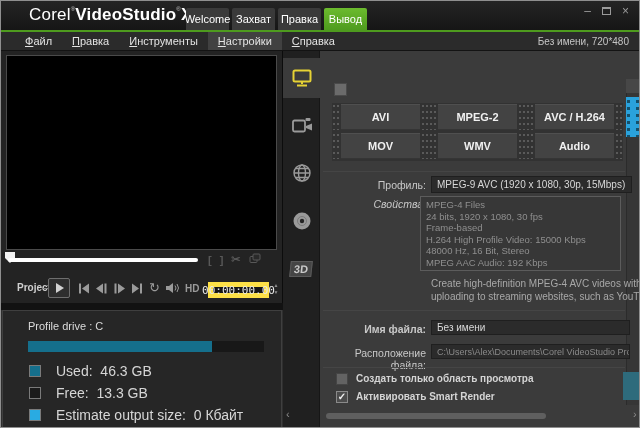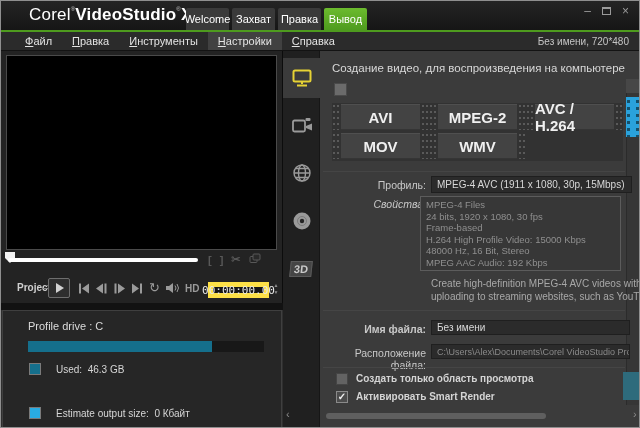--- a/index.html
+++ b/index.html
@@ -55,21 +55,21 @@
   .tc-spinner { position:absolute; left:271px; top:281px; width:8px; height:16px; color:#8f8f8f;
     font-size:5px; line-height:7px; text-align:center; }
   .black-gap { position:absolute; left:0; top:302px; width:282px; height:7px; background:#121212; }
   
   .output-panel { position:absolute; left:1px; top:309px; width:280px; height:118px; background:#262626; border:1px solid #3f3f3f; }
   .od-title { position:absolute; left:25px; top:9px; font-size:11px; color:#dadada; }
   .od-bar { position:absolute; left:25px; top:30px; width:236px; height:11px; background:#181818; }
   .od-fill { position:absolute; left:0; top:0; height:100%; }
   .od-row { position:absolute; left:26px; display:flex; align-items:center; gap:15px; }
   .od-swatch { width:12px; height:12px; border:1px solid #7a7a7a; }
-  .od-label { font-size:10px; color:#d6d6d6; }
+  .od-label { font-size:14px; color:#d6d6d6; }
   
   .right-panel { position:absolute; left:282px; top:50px; width:358px; height:378px; background:#3b3b3b; }
   .sidebar { position:absolute; left:282px; top:50px; width:37px; height:378px; background:#202020; border-right:1px solid #161616; }
   .side-item { position:absolute; left:282px; width:37px; height:40px; display:flex; align-items:center; justify-content:center; }
   .side-item.active { background:#3b3b3b; }
   .side-active-bar { position:absolute; left:282px; top:57px; width:3px; height:40px; background:#2aa5e0; }
   .icon-3d { font-size:11px; font-weight:700; color:#c9c9c9; background:#454545; padding:1px 3px; transform:skewX(-6deg); border:1px solid #5a5a5a; }
   .share-header { position:absolute; left:331px; top:61px; font-size:11.5px; color:#d8d8d8; }
   .pp-checkbox { position:absolute; left:333px; top:82px; width:13px; height:13px; background:#6b6b6b; border:1px solid #4a4a4a; }
   .pp-dropdown { position:absolute; left:353px; top:81px; width:143px; height:16px; background:#383838;
@@ -79,21 +79,21 @@
   .fmt-grid { position:absolute; left:331px; top:102px; width:291px; display:grid;
     grid-template-columns:repeat(3,97px); grid-auto-rows:29px; background:#323232; }
   .fmt-cell { position:relative; background:#323232; }
   .fmt-cell::before, .fmt-cell::after { content:""; position:absolute; top:2px; bottom:2px; width:6px;
     background-image:repeating-linear-gradient(to bottom,#5a5a5a 0 2px,transparent 2px 6px),
                      repeating-linear-gradient(to bottom,#5a5a5a 0 2px,transparent 2px 6px);
     background-size:2px 100%,2px 100%; background-position:0 0,4px 0; background-repeat:no-repeat,no-repeat; }
   .fmt-cell::before { left:1px; } .fmt-cell::after { right:1px; }
   .fmt-btn { position:absolute; left:9px; right:9px; top:1px; bottom:2px; background:#434343;
     border-top:1px solid #4f4f4f; border-bottom:1px solid #353535;
-    color:#f0f0f0; font-size:15px; font-weight:700; display:flex; align-items:center; justify-content:center; }
+    color:#f0f0f0; font-size:11px; font-weight:700; display:flex; align-items:center; justify-content:center; }
   
   .v-track { position:absolute; left:625px; top:78px; width:14px; height:326px; background:#363636; border-left:1px solid #2b2b2b; }
   .v-top-btn { position:absolute; left:625px; top:78px; width:14px; height:14px; background:#474747; }
   .v-thumb { position:absolute; left:625px; top:96px; width:14px; height:40px; background:#2aa2dc;
     background-image:repeating-linear-gradient(to bottom,#14506b 1px 4px,transparent 4px 8px),
                      repeating-linear-gradient(to bottom,#14506b 1px 4px,transparent 4px 8px);
     background-size:3px 100%,3px 100%; background-position:1px 2px,10px 2px; background-repeat:no-repeat,no-repeat; }
   .sep { position:absolute; left:322px; width:302px; height:1px; background:#2b2b2b; border-bottom:1px solid #454545; }
   .rp-label { position:absolute; left:322px; width:103px; text-align:right; font-size:10.5px; color:#c8c8c8; }
   .field { position:absolute; left:430px; background:#2b2b2b; border:1px solid #1f1f1f; color:#d8d8d8;
@@ -205,20 +205,24 @@
 
   <div class="output-panel">
     <div class="od-title">Profile drive : C</div>
     <div class="od-bar">
       <div class="od-fill" style="width: 78%; background: rgb(21, 111, 140);"></div>
     </div>
     <div class="od-row" style="top:52px;">
       <span class="od-swatch" style="background: rgb(21, 111, 140);"></span>
       <span class="od-label"><span>Used:</span>&nbsp;&nbsp;<span>46.3 GB</span></span>
     </div>
+    <div class="od-row" style="top:74px;">
+      <span class="od-swatch" style="background: rgb(27, 27, 27);"></span>
+      <span class="od-label"><span>Free:</span>&nbsp;&nbsp;<span>13.3 GB</span></span>
+    </div>
     <div class="od-row" style="top:96px;">
       <span class="od-swatch" style="background: rgb(41, 171, 226);"></span>
       <span class="od-label"><span>Estimate output size:</span>&nbsp;&nbsp;<span>0 Кбайт</span></span>
     </div>
   </div>
 
   <div class="right-panel"></div>
   <div class="sidebar"></div>
   <div class="side-active-bar"></div>
   <div class="side-item active" style="top:57px;">
@@ -245,49 +249,51 @@
     <svg width="20" height="20" viewBox="0 0 20 20">
         <circle cx="10" cy="10" r="8.5" fill="#9a9a9a"></circle>
         <circle cx="10" cy="10" r="4.5" fill="none" stroke="#7b7b7b"></circle>
         <circle cx="10" cy="10" r="2.2" fill="#242424"></circle>
       </svg>
   </div>
   <div class="side-item" style="top:248px;">
     <span class="icon-3d">3D</span>
   </div>
 
-  <div class="share-header">Создание видео, для воспроизведения на компьютере</div>
   <div class="pp-checkbox"></div>
 
   <div class="fmt-grid">
     <div class="fmt-cell">
         <div class="fmt-btn">AVI</div>
       </div>
     <div class="fmt-cell">
         <div class="fmt-btn">MPEG-2</div>
       </div>
     <div class="fmt-cell">
         <div class="fmt-btn">AVC / H.264</div>
       </div>
     <div class="fmt-cell">
         <div class="fmt-btn">MOV</div>
       </div>
     <div class="fmt-cell">
         <div class="fmt-btn">WMV</div>
+      </div>
+    <div class="fmt-cell">
+        <div class="fmt-btn">Audio</div>
       </div>
   </div>
 
   <div class="v-track"></div>
   <div class="v-top-btn"></div>
   <div class="v-thumb"></div>
 
   <div class="sep" style="top:170px;"></div>
 
   <div class="rp-label" style="top:178px;">Профиль:</div>
-  <div class="field" style="top:175px; width:201px; height:17px;">MPEG-4 AVC (1911 x 1080, 30p, 15Mbps)</div>
+  <div class="field" style="top:175px; width:201px; height:17px;">MPEG-9 AVC (1920 x 1080, 30p, 15Mbps)</div>
 
   <div class="rp-label" style="top:197px;font-style:italic;">Свойства:</div>
   <div class="props-box">MPEG-4 Files
 24 bits, 1920 x 1080, 30 fps
 Frame-based
 H.264 High Profile Video: 15000 Kbps
 48000 Hz, 16 Bit, Stereo
 MPEG AAC Audio: 192 Kbps</div>
 
   <div class="desc">

